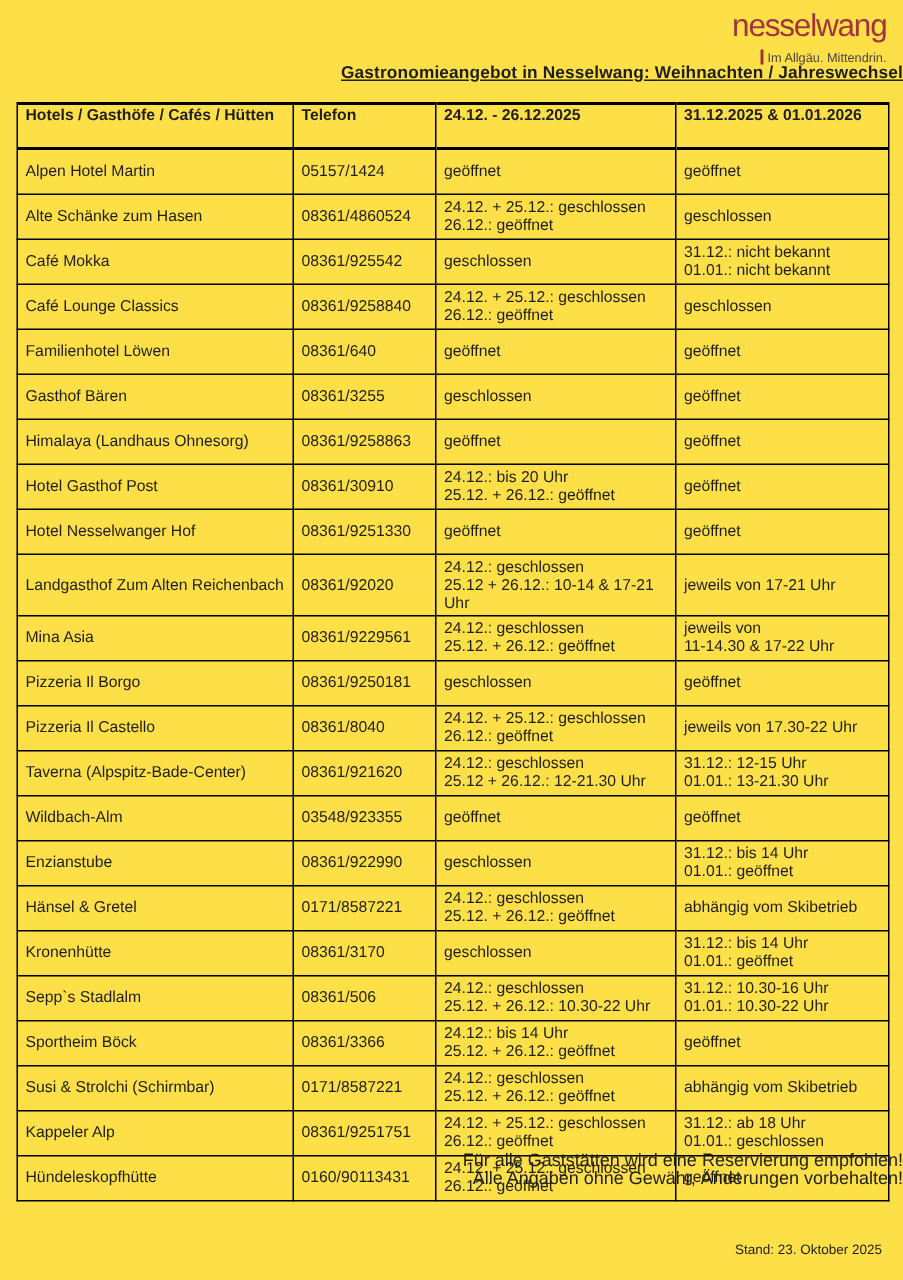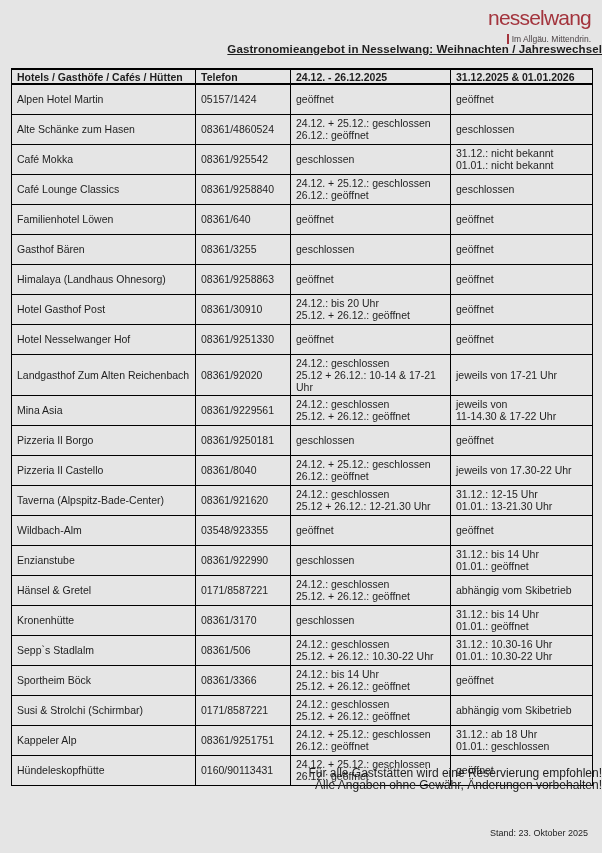--- a/index.html
+++ b/index.html
@@ -4,21 +4,21 @@
 <style>
   html, body {
     margin: 0;
     padding: 0;
     background: #ffffff;
   }
   .page {
     position: relative;
     width: 602px;
     height: 853px;
-    background: #e5e5e5;
+    background: #fde047;
     font-family: "Liberation Sans", sans-serif;
     color: #1e1e1e;
     overflow: hidden;
   }
   .logo {
     position: absolute;
     top: 8px;
     right: 11px;
     text-align: right;
   }
@@ -58,21 +58,21 @@
     border-collapse: collapse;
     table-layout: fixed;
   }
   table.gastro th {
     border: 1px solid #000;
     border-top: 2px solid #000;
     border-bottom: 2px solid #000;
     font-size: 10.5px;
     font-weight: bold;
     text-align: left;
-    padding: 1px 5px 0 5px;
+    padding: 1px 5px 15px 5px;
     height: 12px;
     white-space: nowrap;
     overflow: hidden;
   }
   table.gastro td {
     border: 1px solid #000;
     font-size: 10.5px;
     line-height: 12px;
     padding: 2px 5px;
     box-sizing: border-box;

